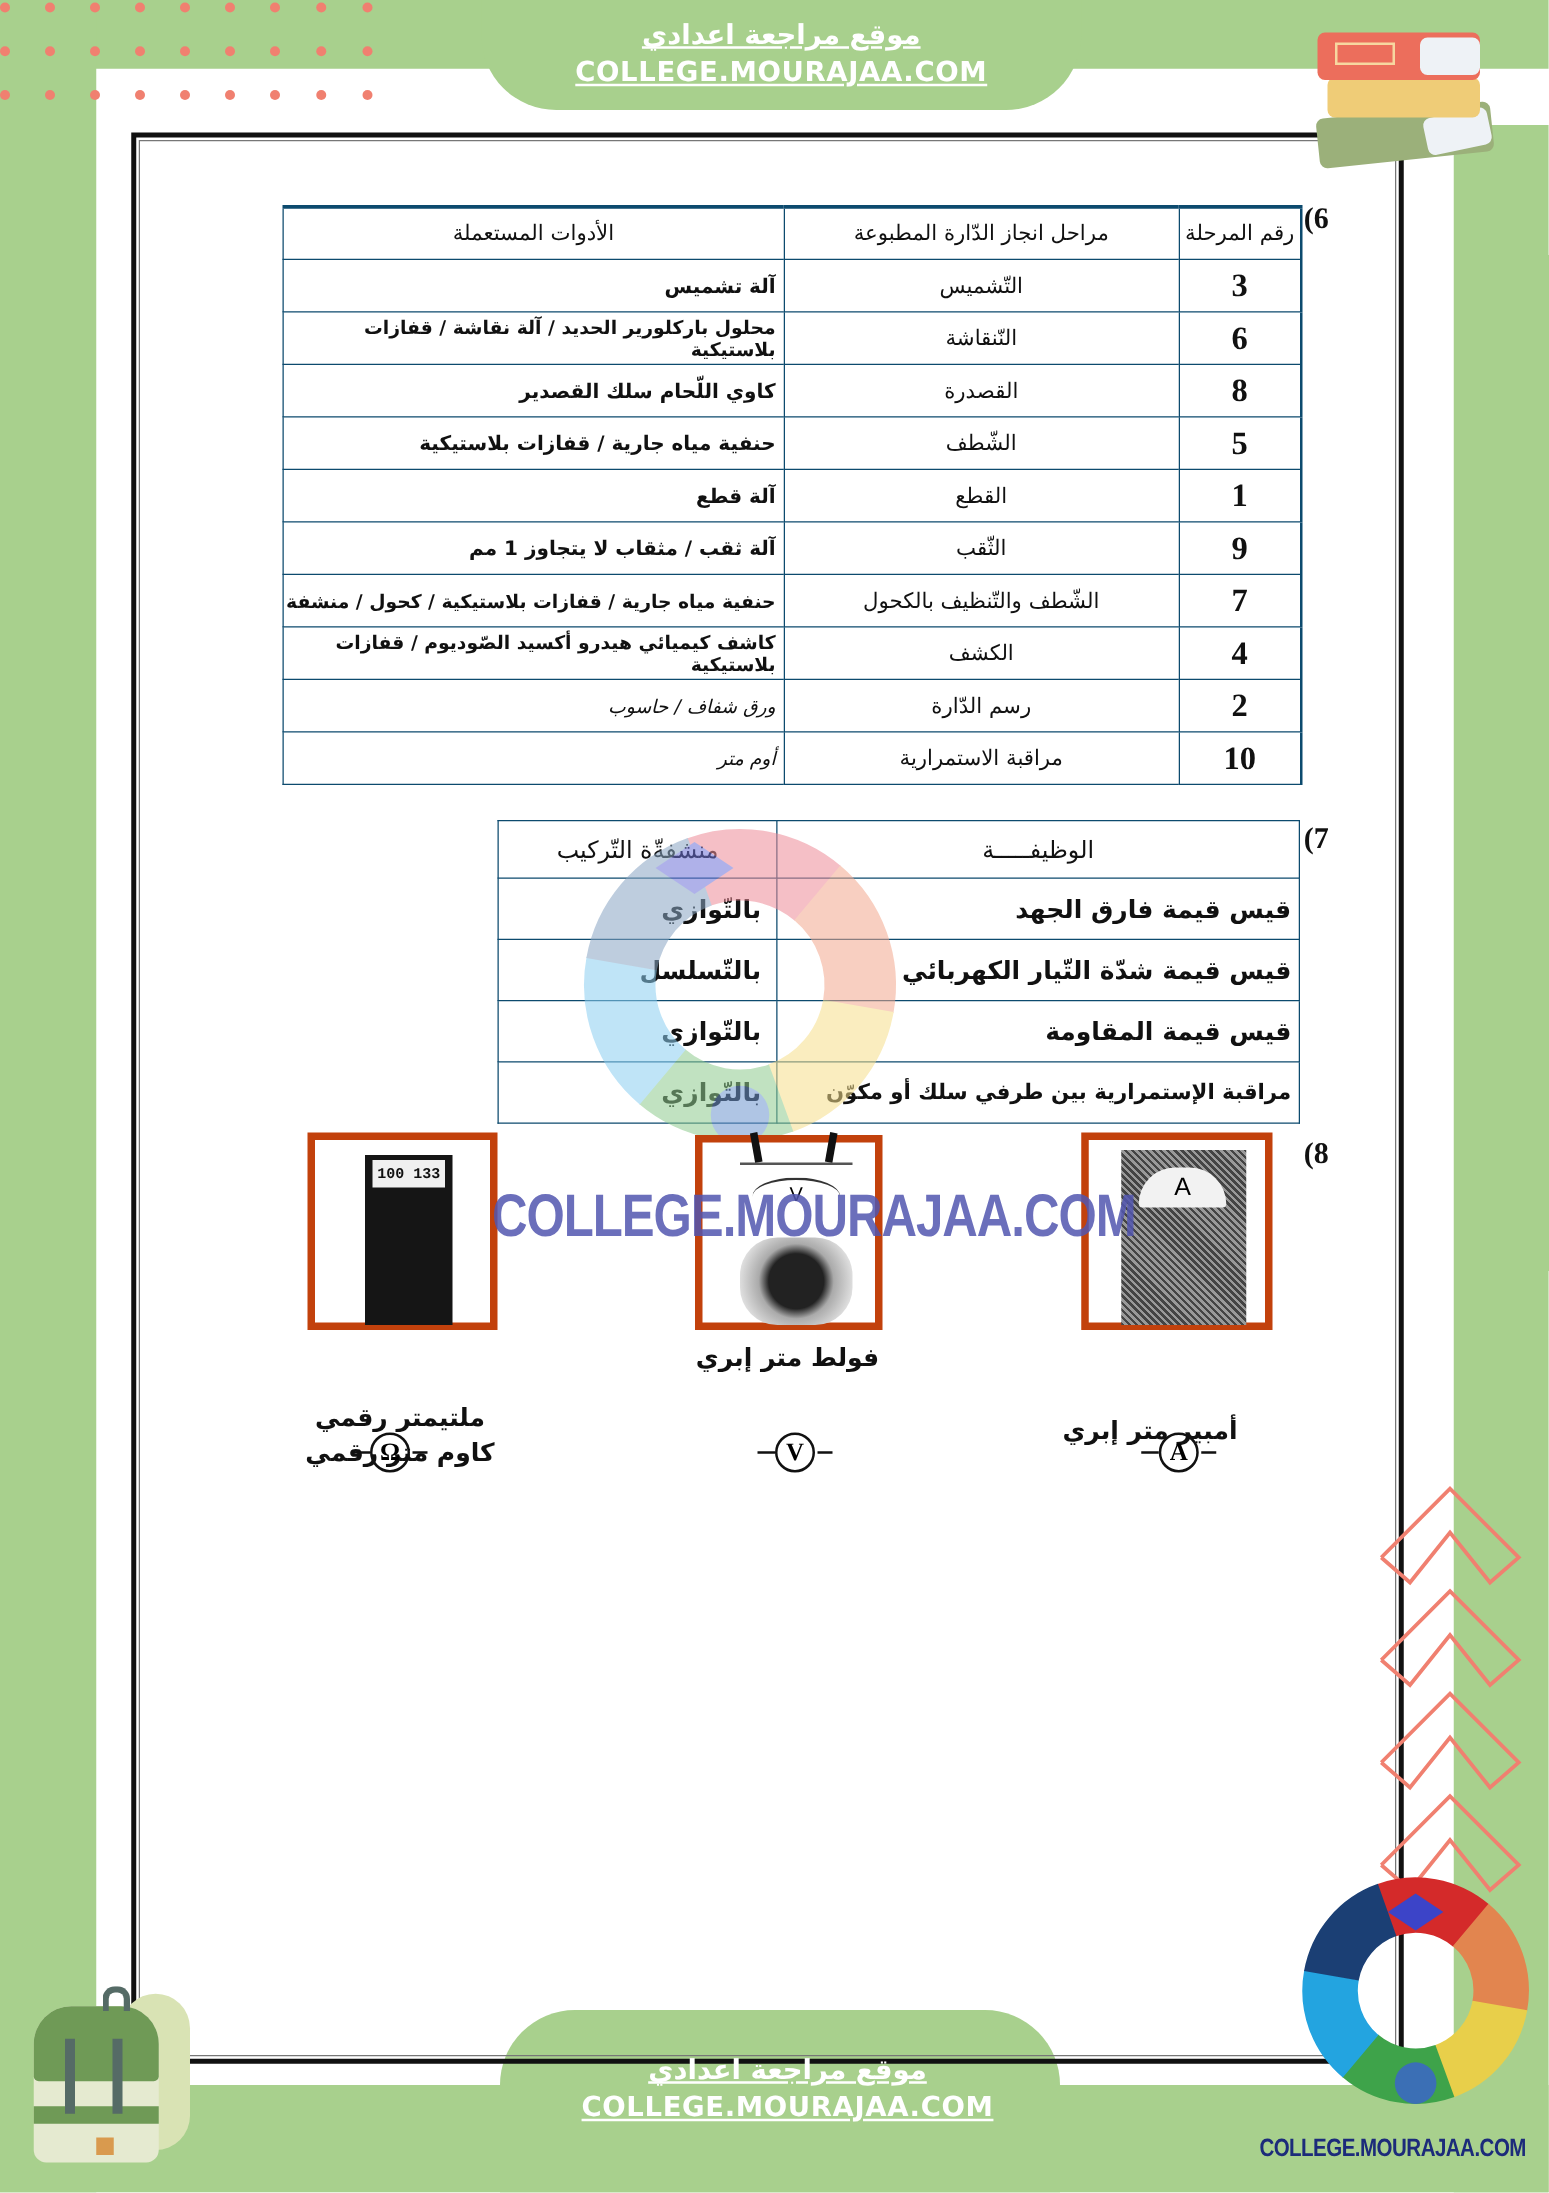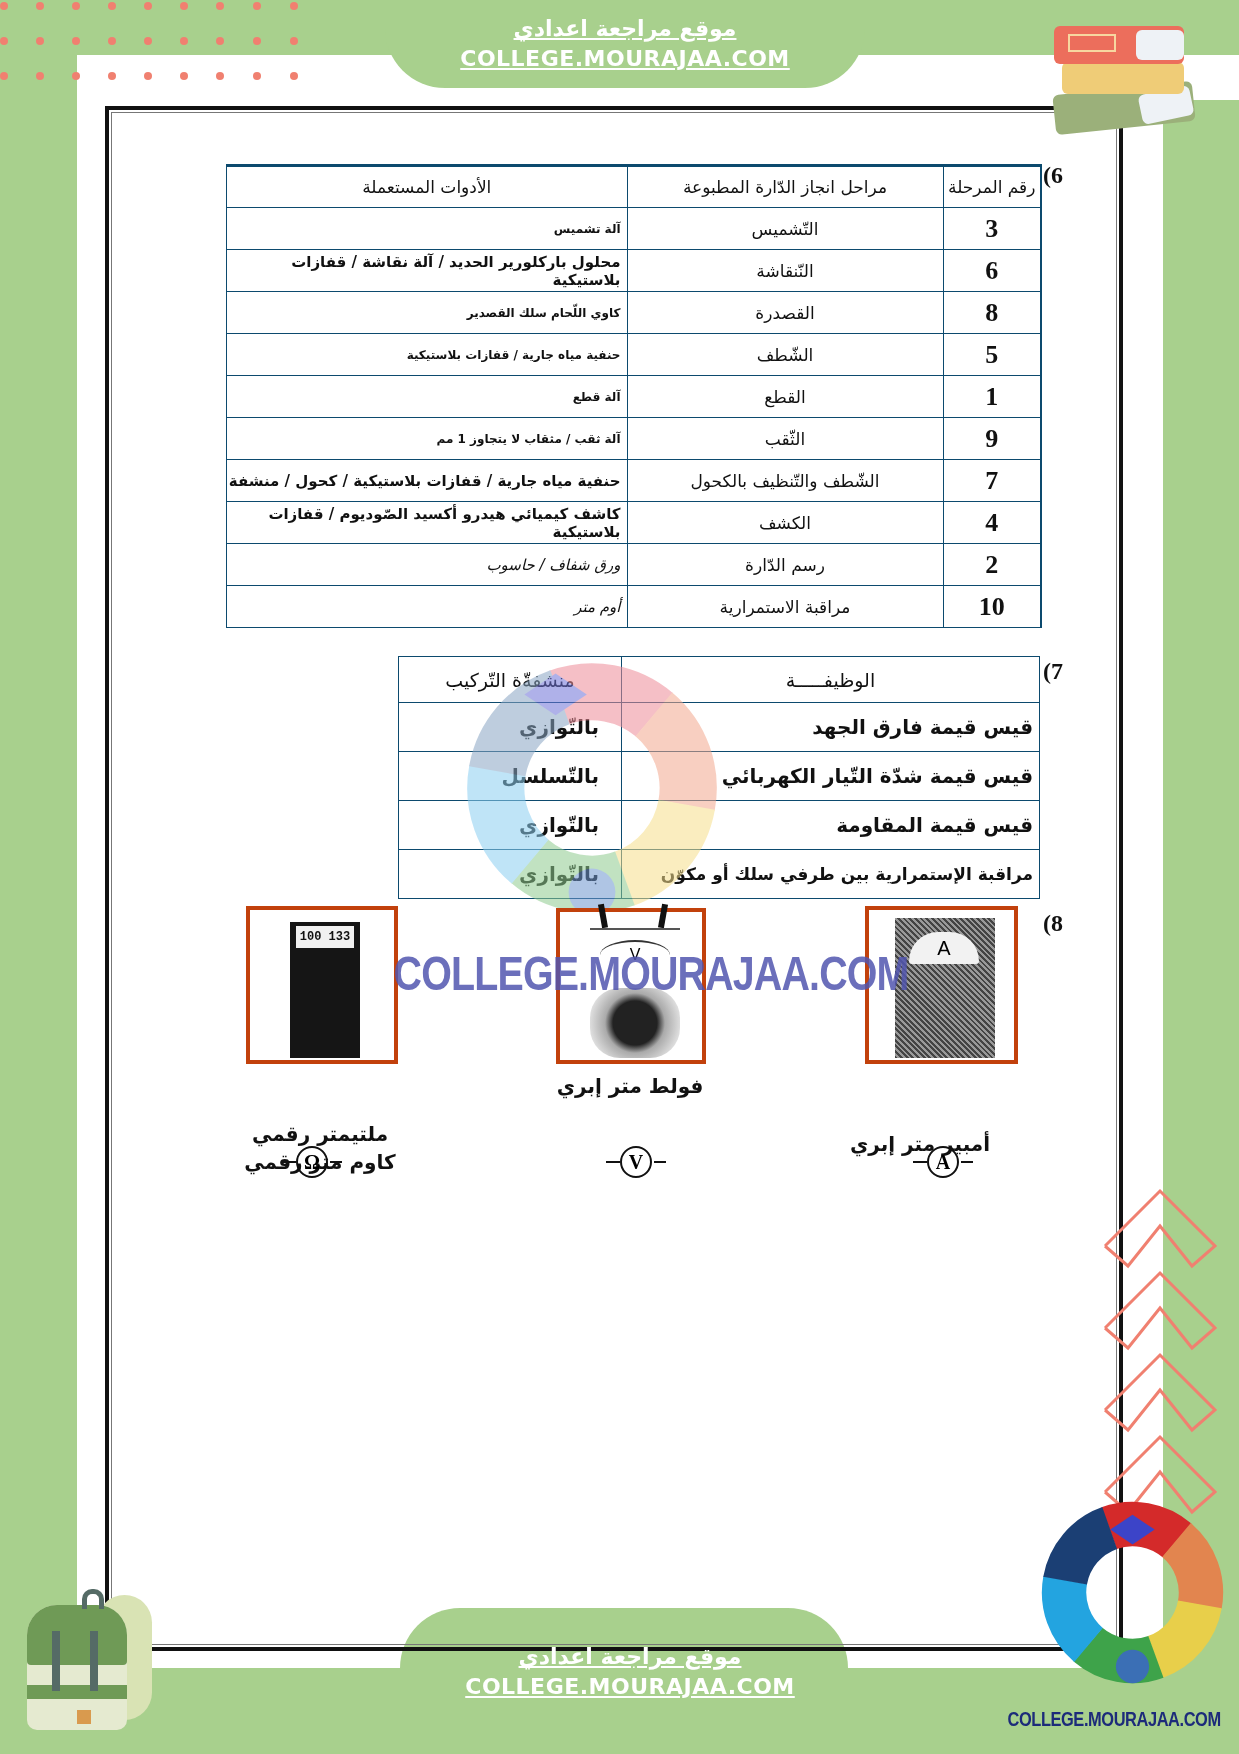--- a/index.html
+++ b/index.html
@@ -44,37 +44,37 @@
 
   table { border-collapse: collapse; position: absolute; direction: rtl; font-family: "DejaVu Sans", sans-serif; }
   td, th { border: 1px solid #0c4a6e; color: #111; text-align: center; vertical-align: middle; }
 
   #t6 { left: 226px; top: 164px; width: 816px; }
   #t6 th { height: 42px; font-size: 17px; font-weight: normal; border-top-width: 3px; }
   #t6 td { height: 42px; font-size: 17px; }
   #t6 td.num { font-family: "Liberation Serif", serif; font-weight: bold; font-size: 26px; width: 98px; }
   #t6 td.stage { width: 316px; font-size: 17px; }
   #t6 td.tools { text-align: right; padding-right: 6px; font-size: 15px; font-weight: bold; }
-  #t6 td.tools.big { font-size: 12px; text-align: right; }
+  #t6 td.tools.big { font-size: 16px; text-align: right; }
   #t6 td.tools.small { font-size: 15px; font-weight: normal; font-style: italic; }
   #t6 th:first-child, #t6 td:first-child { border-right-width: 2px; }
 
   #t7 { left: 398px; top: 656px; width: 642px; }
   #t7 th { height: 46px; font-size: 19px; font-weight: normal; }
   #t7 td { height: 49px; font-size: 20px; font-weight: bold; }
   #t7 td.func { text-align: right; padding-right: 6px; width: 418px; }
-  #t7 td.mount { text-align: right; padding-right: 22px; }
+  #t7 td.mount { text-align: right; padding-right: 12px; }
   #t7 td.func.small { font-size: 17px; }
 
   
   #mid-wheel { position: absolute; left: 462px; top: 658px; width: 260px; height: 260px; opacity: 0.55; pointer-events: none; }
   #mid-watermark { position: absolute; left: 345px; top: 946px; width: 540px; text-align: center; font-family: "Liberation Sans", sans-serif; font-weight: bold; font-size: 48px; color: #5256b0; opacity: 0.85; transform: scaleX(0.82); letter-spacing: -1px; pointer-events: none; }
 
   
-  .meter-box { position: absolute; border: 4px solid #c2410c; background: #fff; }
+  .meter-box { position: absolute; border: 6px solid #c2410c; background: #fff; }
   .meter-label { position: absolute; text-align: center; font-weight: bold; font-size: 20px; direction: rtl; color: #111; line-height: 28px; margin-top: 44px; }
   .meter-symbol { position: absolute; width: 60px; height: 36px; }
   .meter-symbol .line { position: absolute; top: 17px; height: 2px; background: #111; }
   .meter-symbol .circle { position: absolute; left: 14px; top: 2px; width: 32px; height: 32px; border: 2px solid #111; border-radius: 50%; text-align: center; font-family: "Liberation Serif", serif; font-weight: bold; font-size: 20px; line-height: 28px; }
 </style>
 </head>
 <body>
 
 <div class="green" id="top-band"></div>
 <div class="green" id="left-band"></div>

